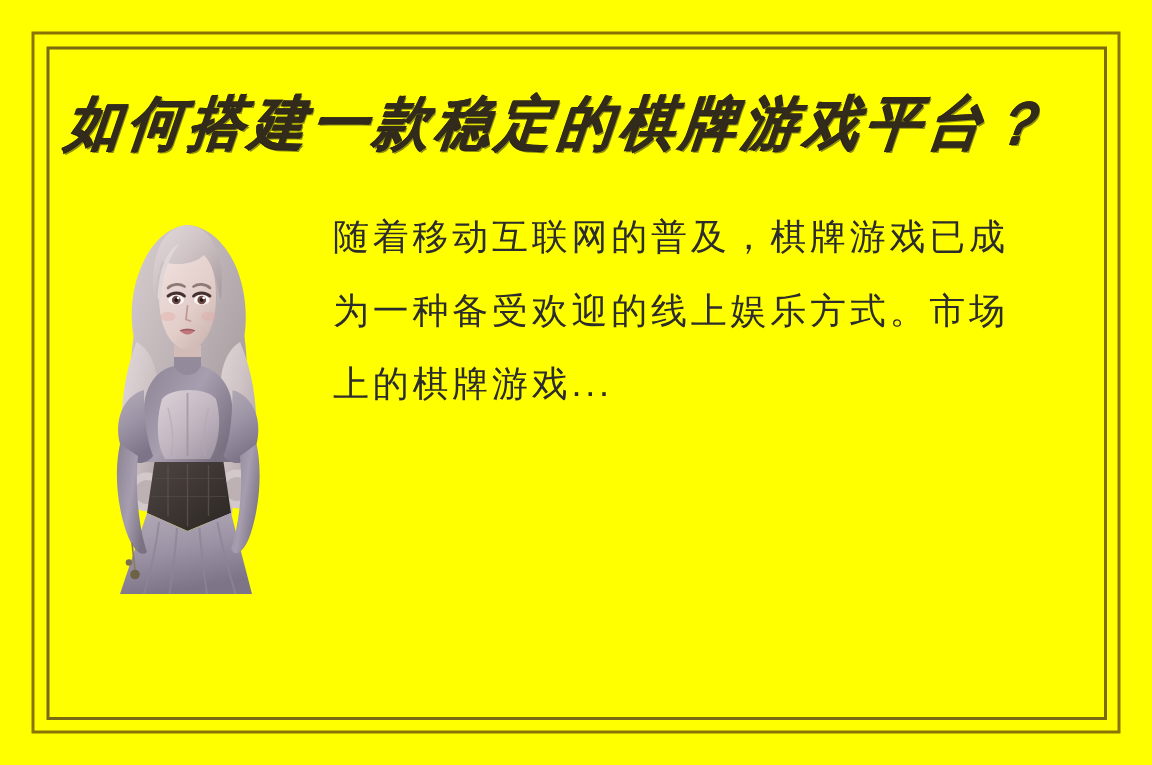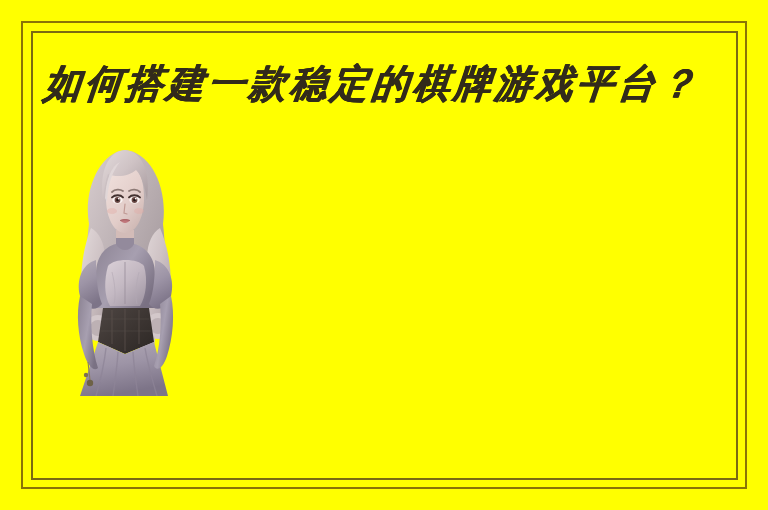--- a/index.html
+++ b/index.html
@@ -227,14 +227,19 @@
 
       <path d="M121 164 C125 182 123 206 117 224 C113 236 107 240 104 234
                C110 216 112 192 110 172 Z" fill="url(#dressG2)"></path>
 
       <path d="M38 230 L40 248" stroke="#8a7c5a" stroke-width="1.1"></path>
       <circle cx="40" cy="251" r="3.2" fill="#6e6246"></circle>
       <circle cx="36" cy="243" r="2.2" fill="#7d7050"></circle>
     </svg>
   </div>
 
+  <div id="body-copy">
+    <div class="body-line">随着移动互联网的普及，棋牌游戏已成</div>
+    <div class="body-line">为一种备受欢迎的线上娱乐方式。市场</div>
+    <div class="body-line">上的棋牌游戏...</div>
+  </div>
 
 </div>
 
 </body></html>

